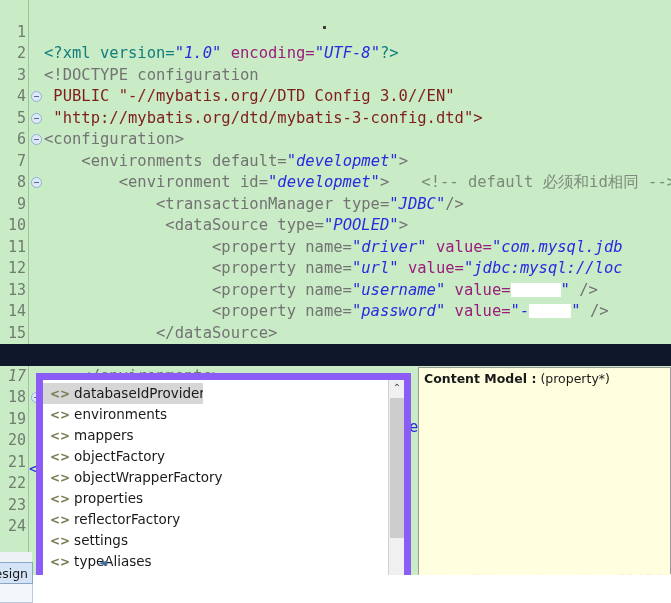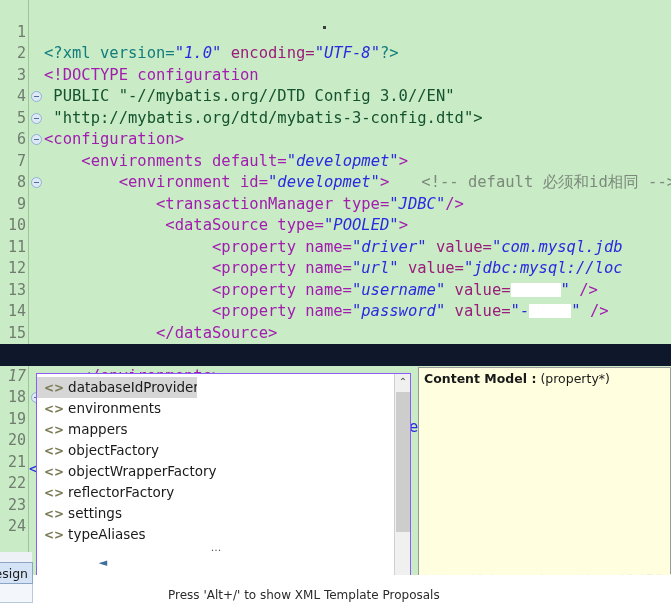--- a/index.html
+++ b/index.html
@@ -85,26 +85,26 @@
   }
   .fold::after {
     content: "";
     position: absolute;
     left: 2px; top: 4px;
     width: 5px; height: 1px;
     background: #4d6f96;
   }
 
   
-  .tag      { color: #a21caf; }
+  .tag      { color: #737373; }
   .attr     { color: #9b1d7b; }
   .str      { color: #2a2ae0; font-style: italic; }
   .cmt      { color: #7c8a7b; margin-left: 32px; }
   .pi       { color: #127d7d; }
-  .dtd      { color: #14532d; }
+  .dtd      { color: #7f1d1d; }
   .plain    { color: #333333; }
 
   .redact {
     display: inline-block;
     background: #ffffff;
     height: 14px;
     vertical-align: -2px;
   }
   .redact.u { width: 50px; }
   .redact.p { width: 42px; }
@@ -115,21 +115,21 @@
     width: 3px; height: 3px;
     background: #3c3c3c;
   }
 
   
   .popup {
     position: absolute;
     left: 36px; top: 373px;
     width: 375px; height: 222px;
     background: #ffffff;
-    border: 1px solid #8b5cf6;
+    border: 7px solid #8b5cf6;
     overflow: hidden;
     font-family: "DejaVu Sans", sans-serif;
   }
   .plist {
     position: absolute;
     left: 0; top: 0;
     width: 358px;
     padding: 3px 0 0 0;
   }
   .pitem {
@@ -421,20 +421,23 @@
       <div class="pitem">
         <span class="ic">&lt;&gt;</span><span class="lbl">mappers</span>
       </div>
       <div class="pitem">
         <span class="ic">&lt;&gt;</span><span class="lbl">objectFactory</span>
       </div>
       <div class="pitem">
         <span class="ic">&lt;&gt;</span><span class="lbl">objectWrapperFactory</span>
       </div>
       <div class="pitem">
+        <span class="ic">&lt;&gt;</span><span class="lbl">properties</span>
+      </div>
+      <div class="pitem">
         <span class="ic">&lt;&gt;</span><span class="lbl">reflectorFactory</span>
       </div>
       <div class="pitem">
         <span class="ic">&lt;&gt;</span><span class="lbl">settings</span>
       </div>
       <div class="pitem">
         <span class="ic">&lt;&gt;</span><span class="lbl">typeAliases</span>
       </div>
       <div class="pdots">...</div>
     </div>
@@ -451,15 +454,14 @@
   </div>
 
   <div class="watermark">https://blog.csdn.net/qq_41451415</div>
 
   <div class="tabstrip"></div>
   <div class="left-edge-strip"></div>
   <div class="tab-design">esign</div>
   <div class="tab-underbox"></div>
   <div class="hscroll-left">◄</div>
 
-  <div class="statusbar">Press 'Alt+/' to show XML Template Proposals</div>
 
 </div>
 
 </body></html>

